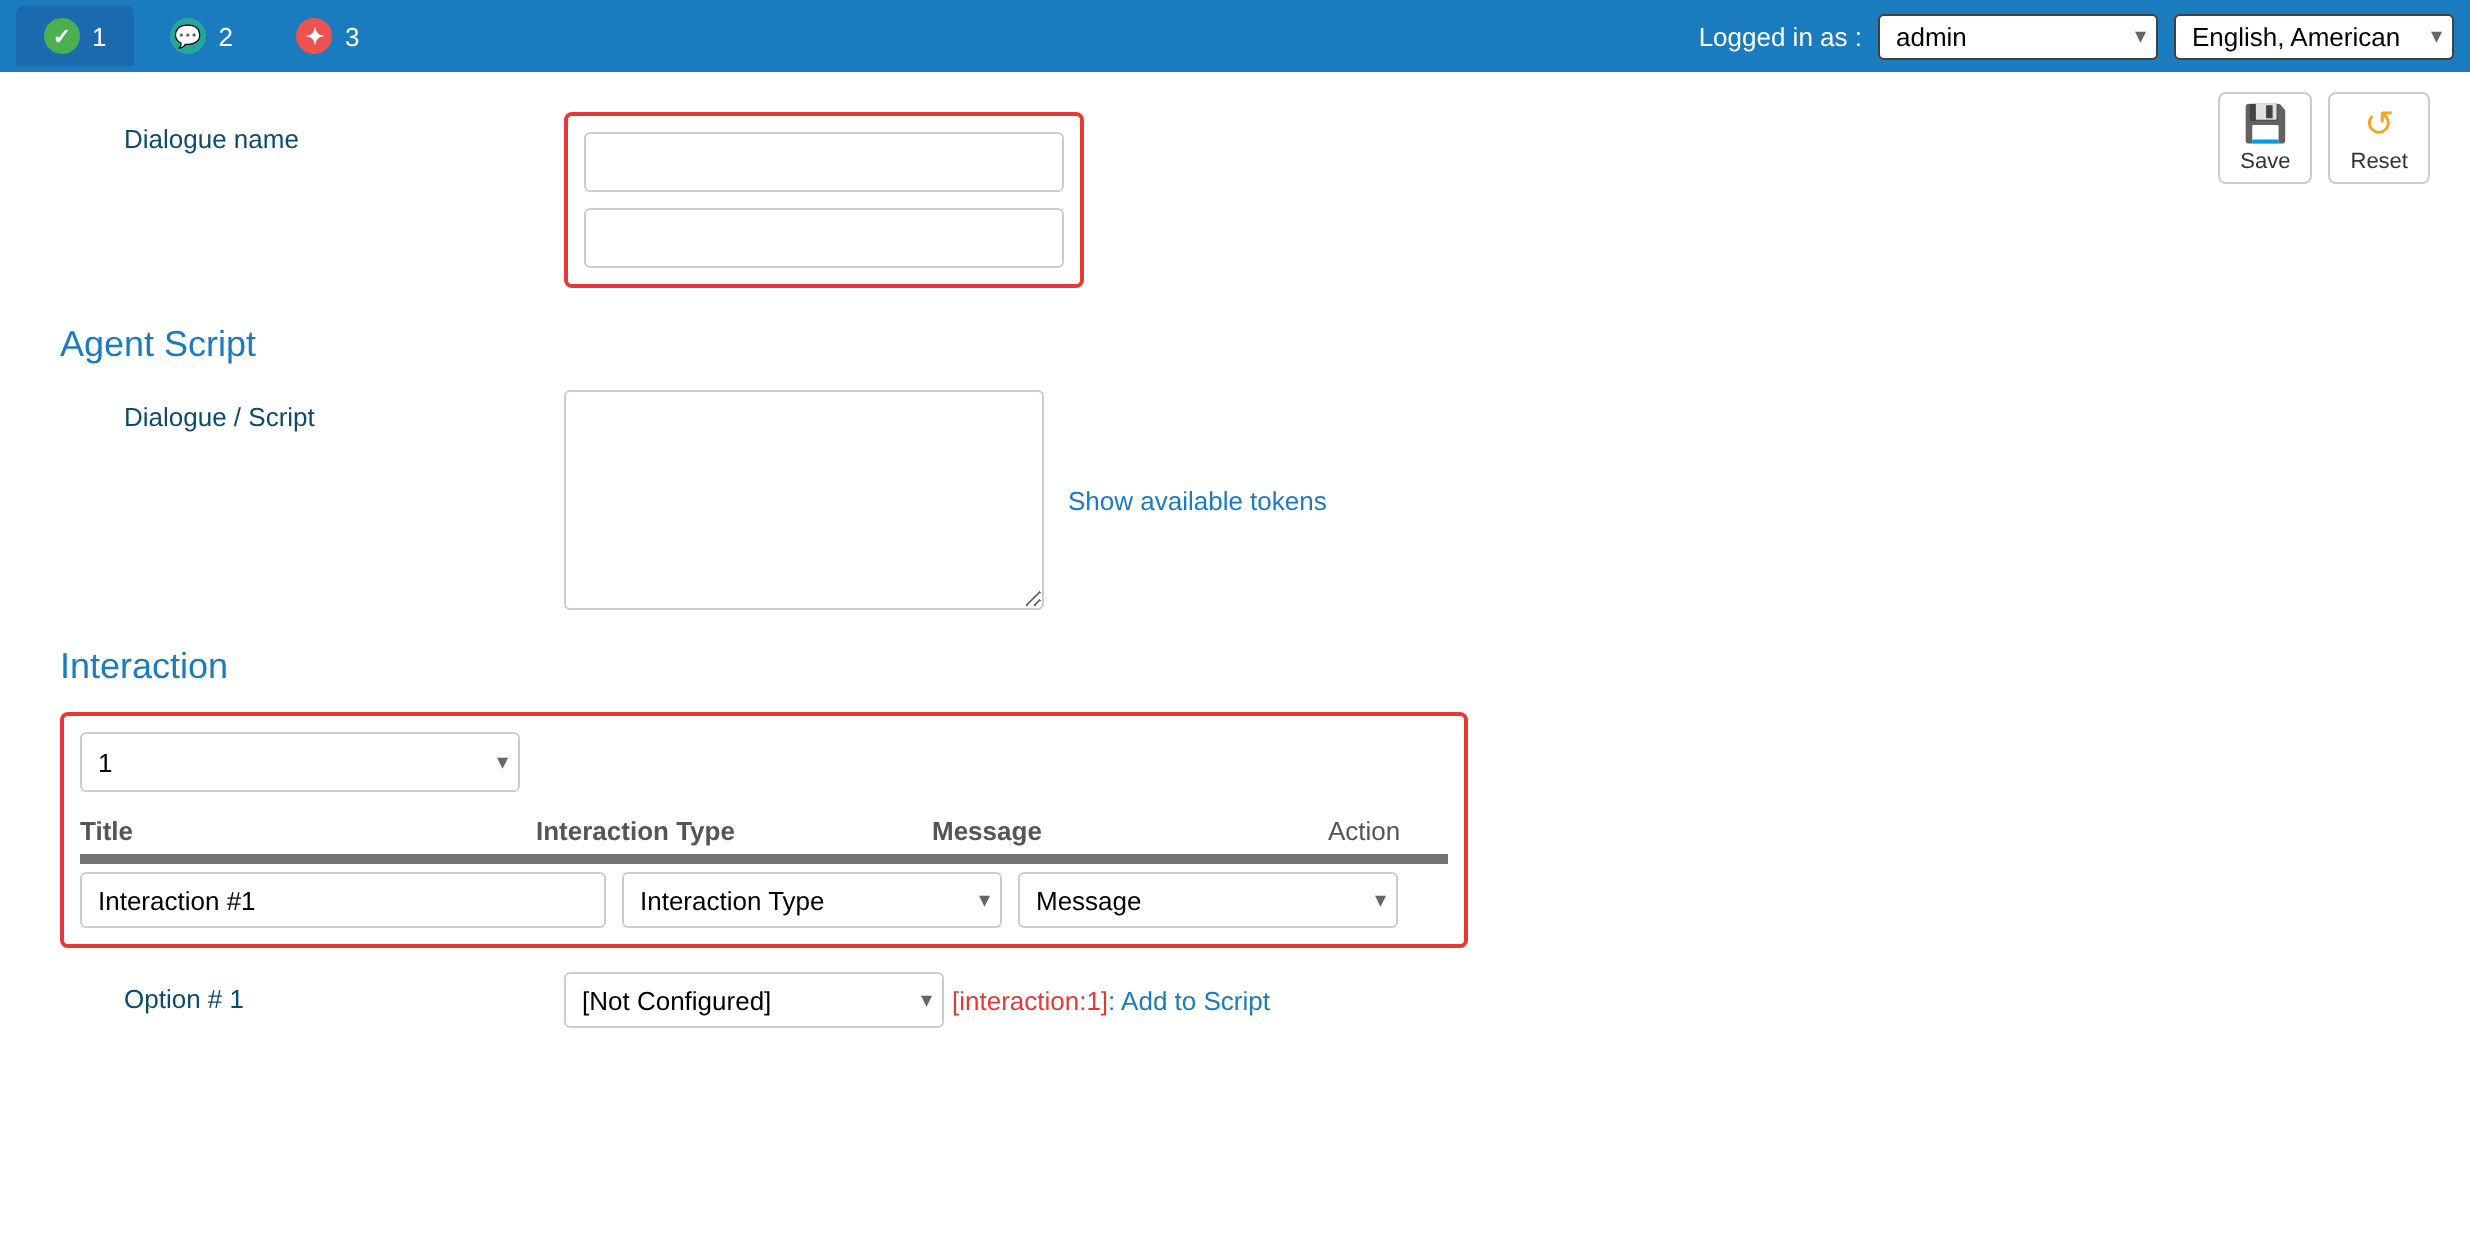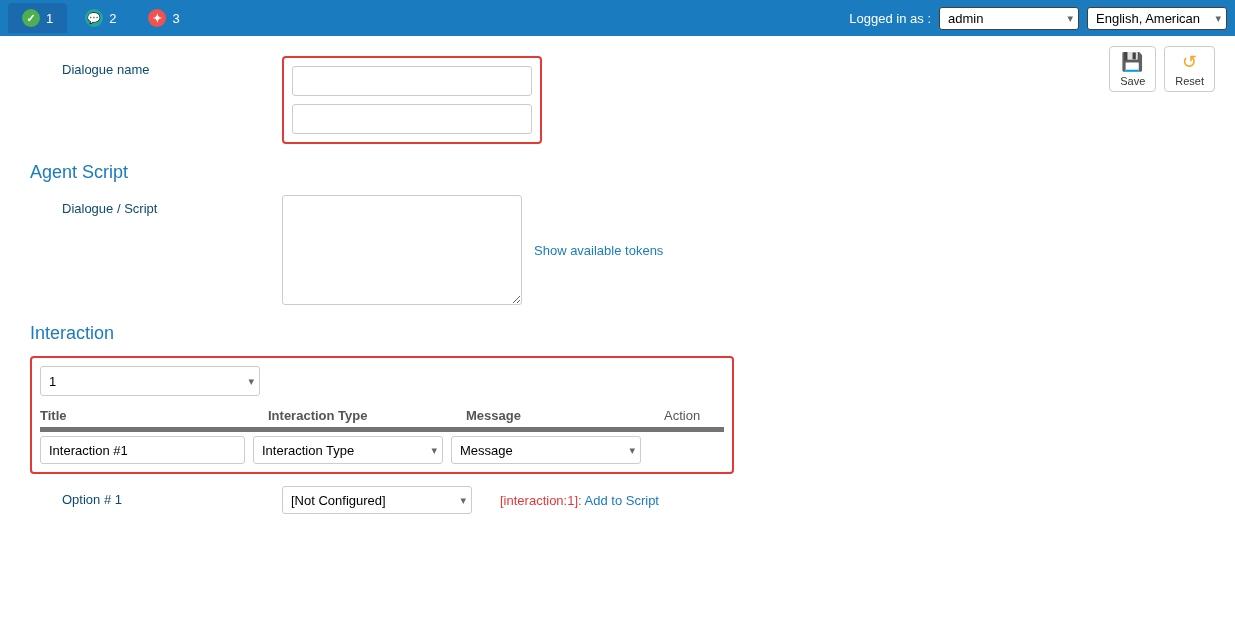--- a/index.html
+++ b/index.html
@@ -219,34 +219,34 @@
     .col-msg { width: 190px; font-weight: bold; color: #555; font-size: 13px; }
     .col-action { width: 60px; font-weight: normal; color: #555; font-size: 13px; }
 
     .interaction-row {
       display: flex;
       gap: 8px;
       align-items: center;
       margin-top: 4px;
     }
     .interaction-title-input {
-      width: 205px;
+      width: 263px;
       height: 28px;
       border: 1px solid #ccc;
       border-radius: 3px;
       padding: 3px 8px;
       font-size: 13px;
       background: white;
     }
 
     
     .option-row-wrapper {
       display: flex;
       align-items: center;
-      gap: 28px;
+      gap: 4px;
     }
 
     .not-configured-select {
       width: 190px;
       height: 28px;
       border: 1px solid #ccc;
       border-radius: 3px;
       padding: 3px 24px 3px 8px;
       font-size: 13px;
       appearance: none;

